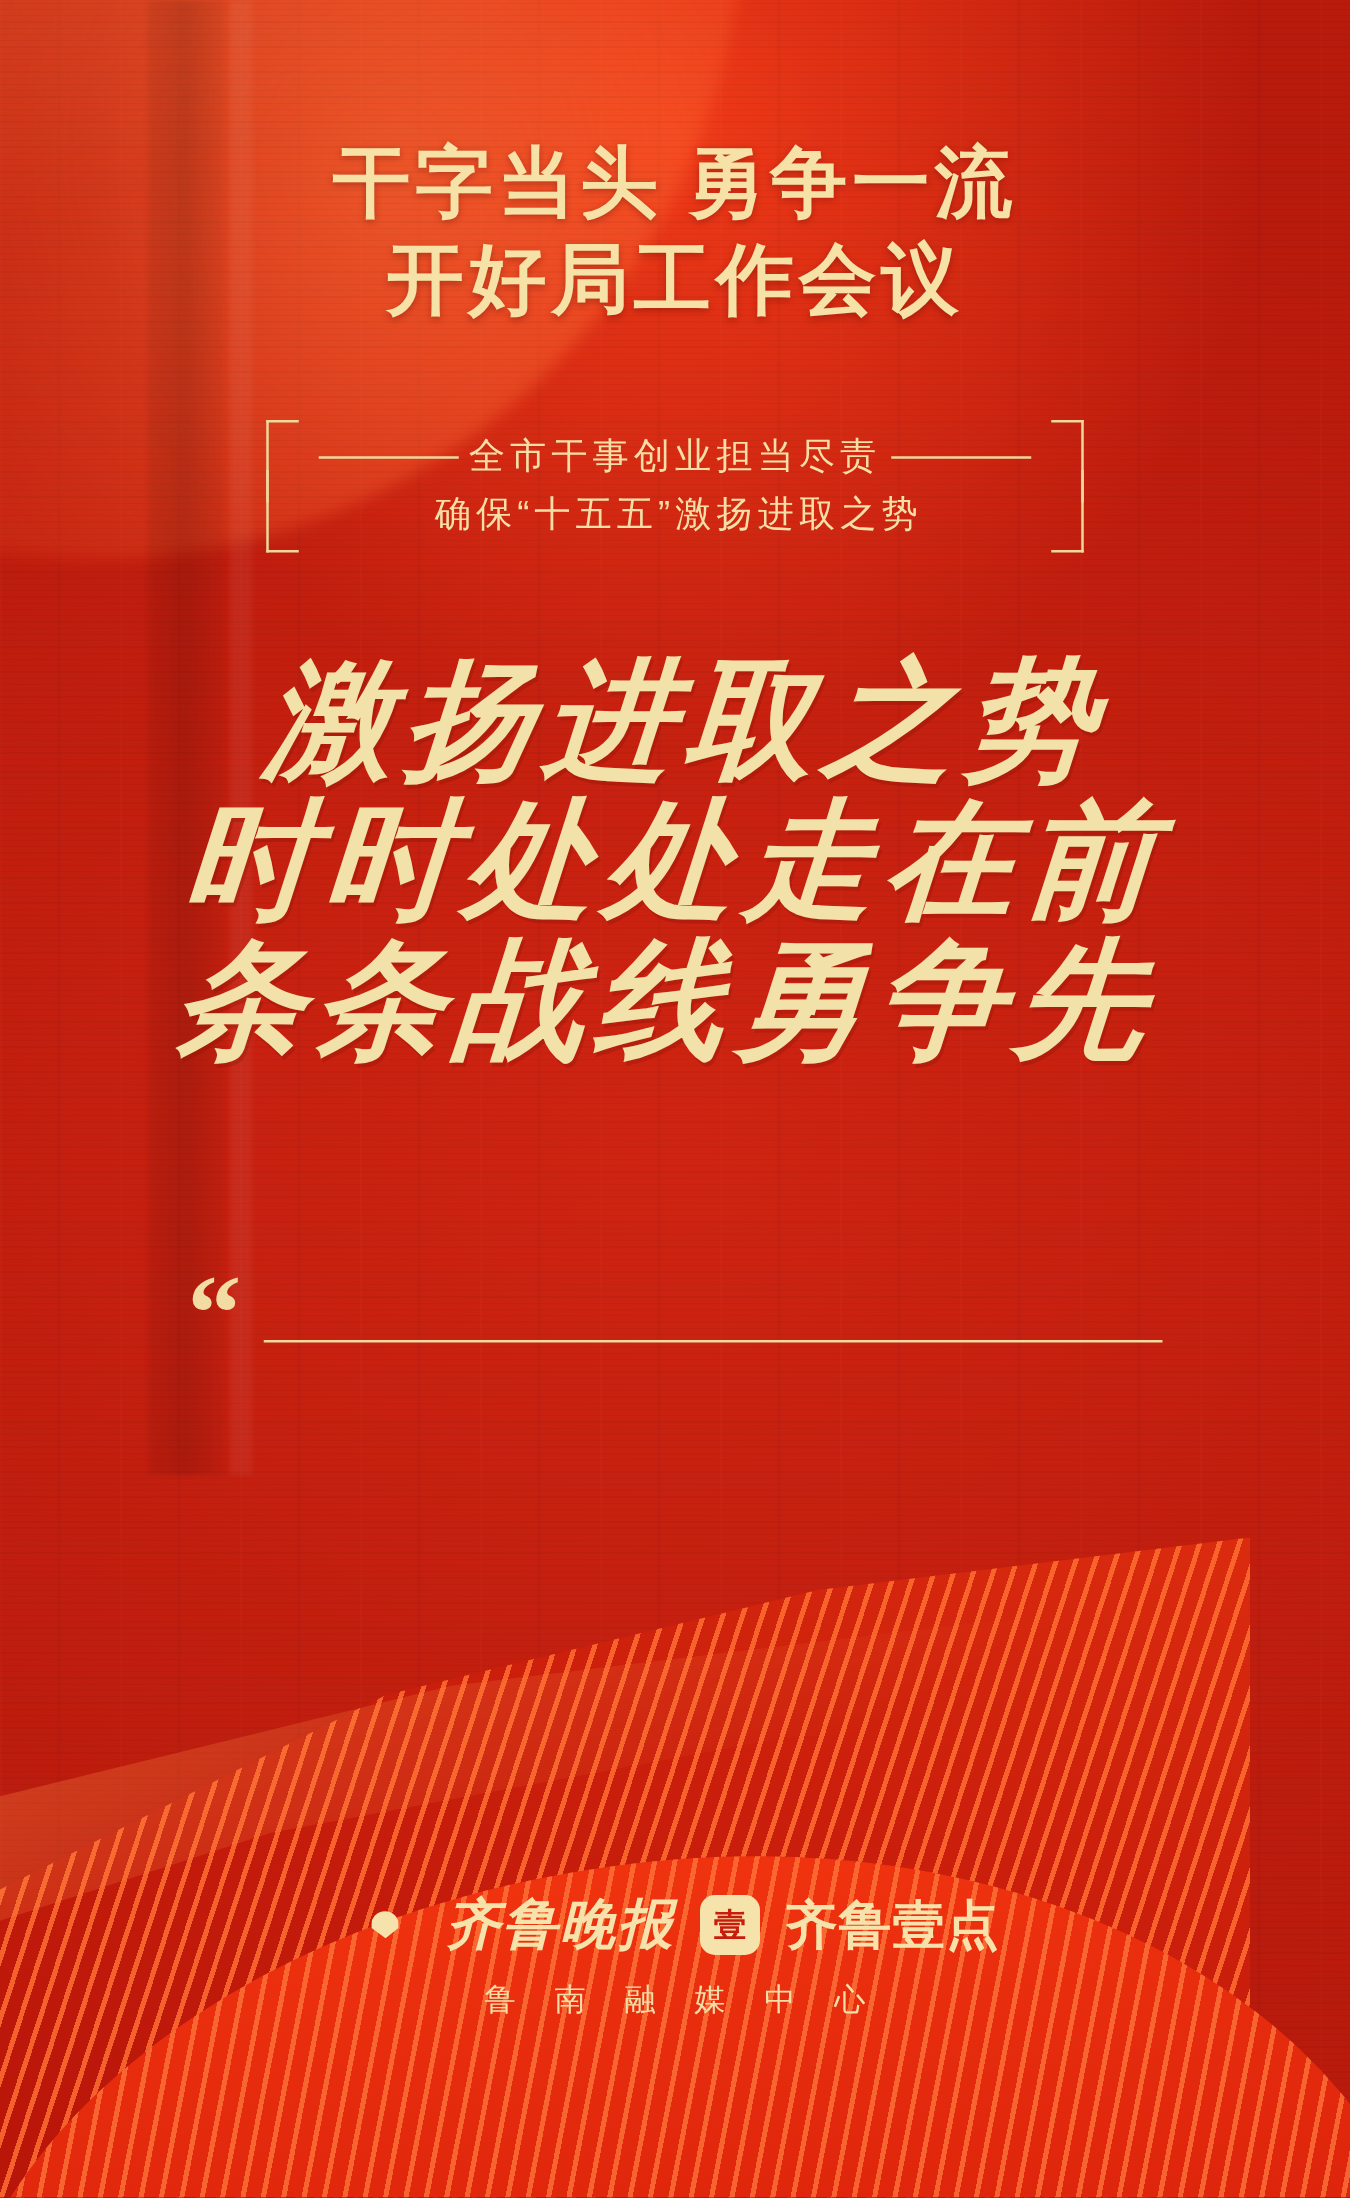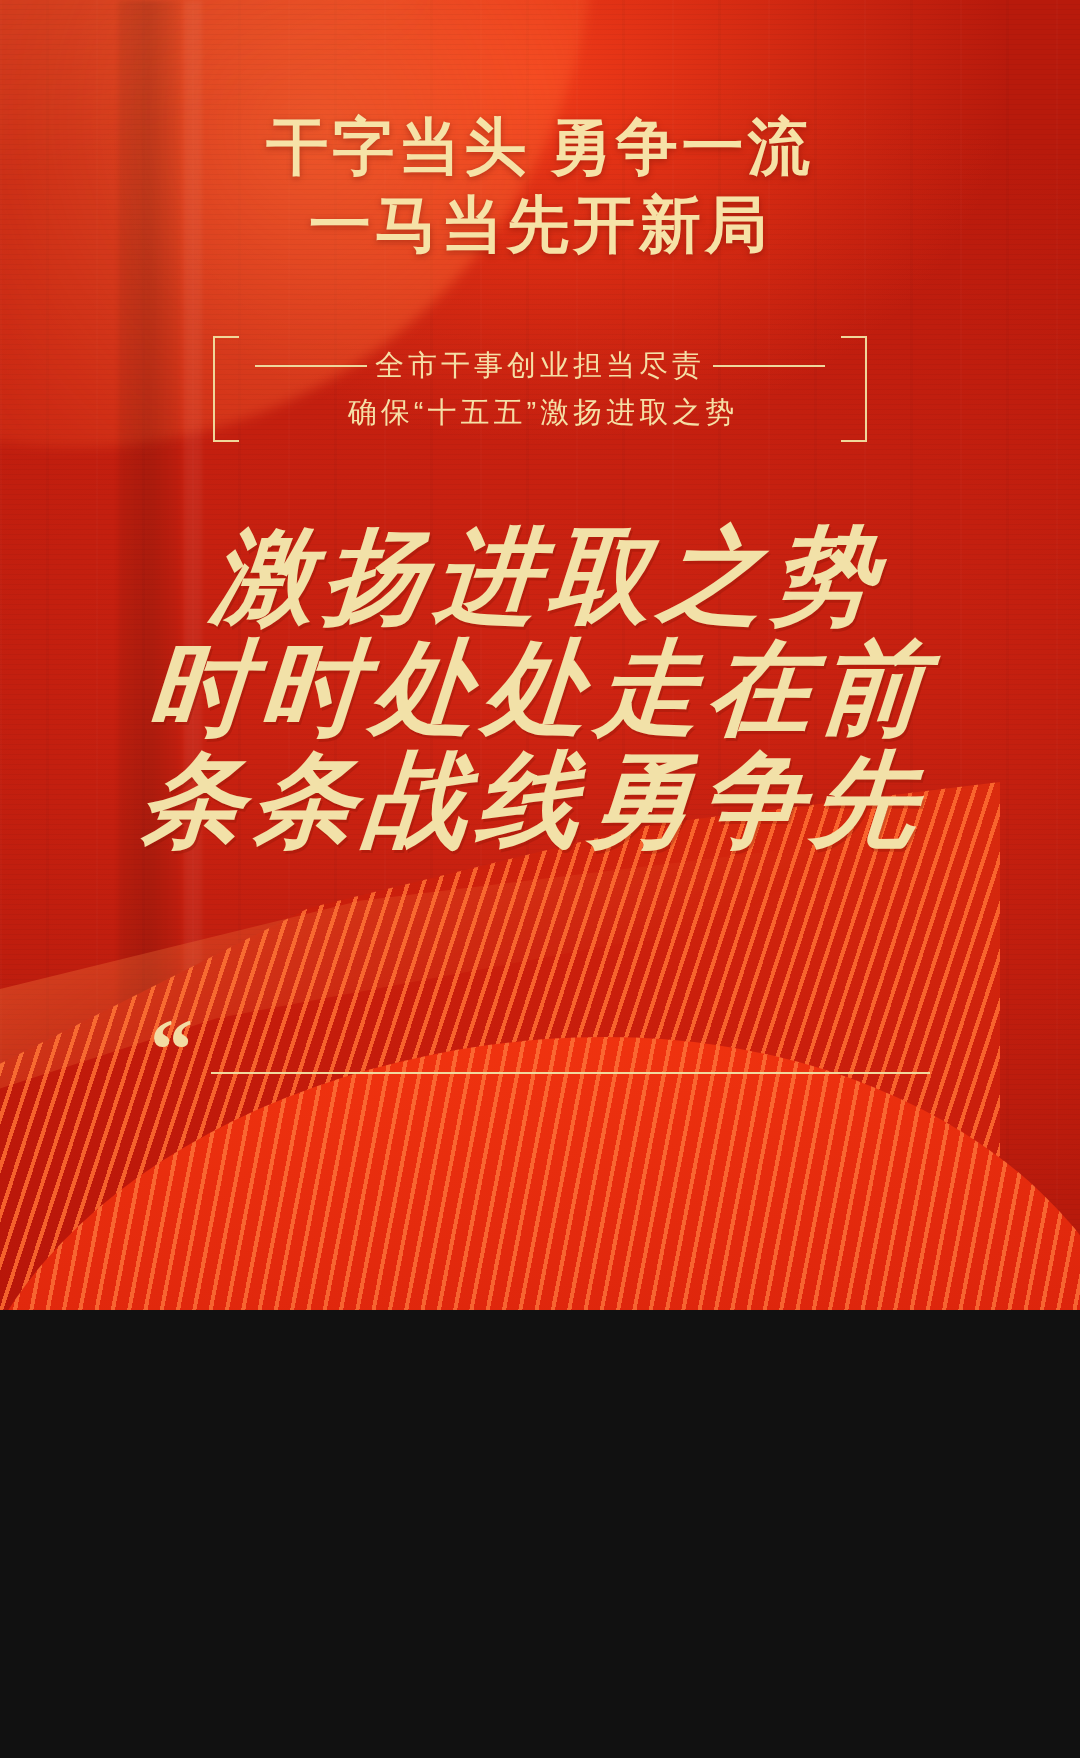--- a/index.html
+++ b/index.html
@@ -1,20 +1,20 @@
 <!DOCTYPE html>
 <html><head>
 <meta charset="utf-8">
 <style>
   html,body{margin:0;padding:0;background:#111;}
   body{font-family:"Liberation Sans",sans-serif;}
 
   #poster{
     position:relative;
-    width:1080px;height:1310px;
+    width:1080px;height:1758px;
     overflow:hidden;
     background:#1d4ed8;
   }
 
   
   .bg-base{
     position:absolute;inset:0;
     background:
       radial-gradient(ellipse 70% 45% at 50% 6%, #f03a18 0%, rgba(240,58,24,0) 62%),
       radial-gradient(ellipse 120% 60% at 50% 52%, #cf2412 0%, #b81a0c 78%),
@@ -260,21 +260,21 @@
     <div class="ribbon-edge"></div>
   </div>
   <div class="bottom-arc">
     <div class="s"></div>
   </div>
 
   <div class="content">
 
     <div class="headline">
       <span class="ln ln1">干字当头 勇争一流</span>
-      <span class="ln ln2">一马当先开新局</span>
+      <span class="ln ln2">开好局工作会议</span>
     </div>
 
     <div class="subwrap">
       <div class="subbox">
         <span class="corner c-tl"></span>
         <span class="corner c-bl"></span>
         <span class="corner c-tr"></span>
         <span class="corner c-br"></span>
         <div class="subline row1">
           <span class="dash"></span>
@@ -289,15 +289,27 @@
       <span class="sl">激扬进取之势</span>
       <span class="sl">时时处处走在前</span>
       <span class="sl">条条战线勇争先</span>
     </div>
 
     <div class="quote-head">
       <span class="quote-mark">“</span>
       <span class="quote-rule"></span>
     </div>
 
+    <div class="footer">
+      <div class="brandrow">
+        <span class="swirl-wrap">
+          <span class="swirl"></span>
+          <span class="swirl-dot"></span>
+        </span>
+        <span class="brandname">齐鲁晚报</span>
+        <span class="appicon">壹</span>
+        <span class="appname">齐鲁壹点</span>
+      </div>
+      <div class="unitname">鲁 南 融 媒 中 心</div>
+    </div>
 
   </div>
 </div>
 
 </body></html>

